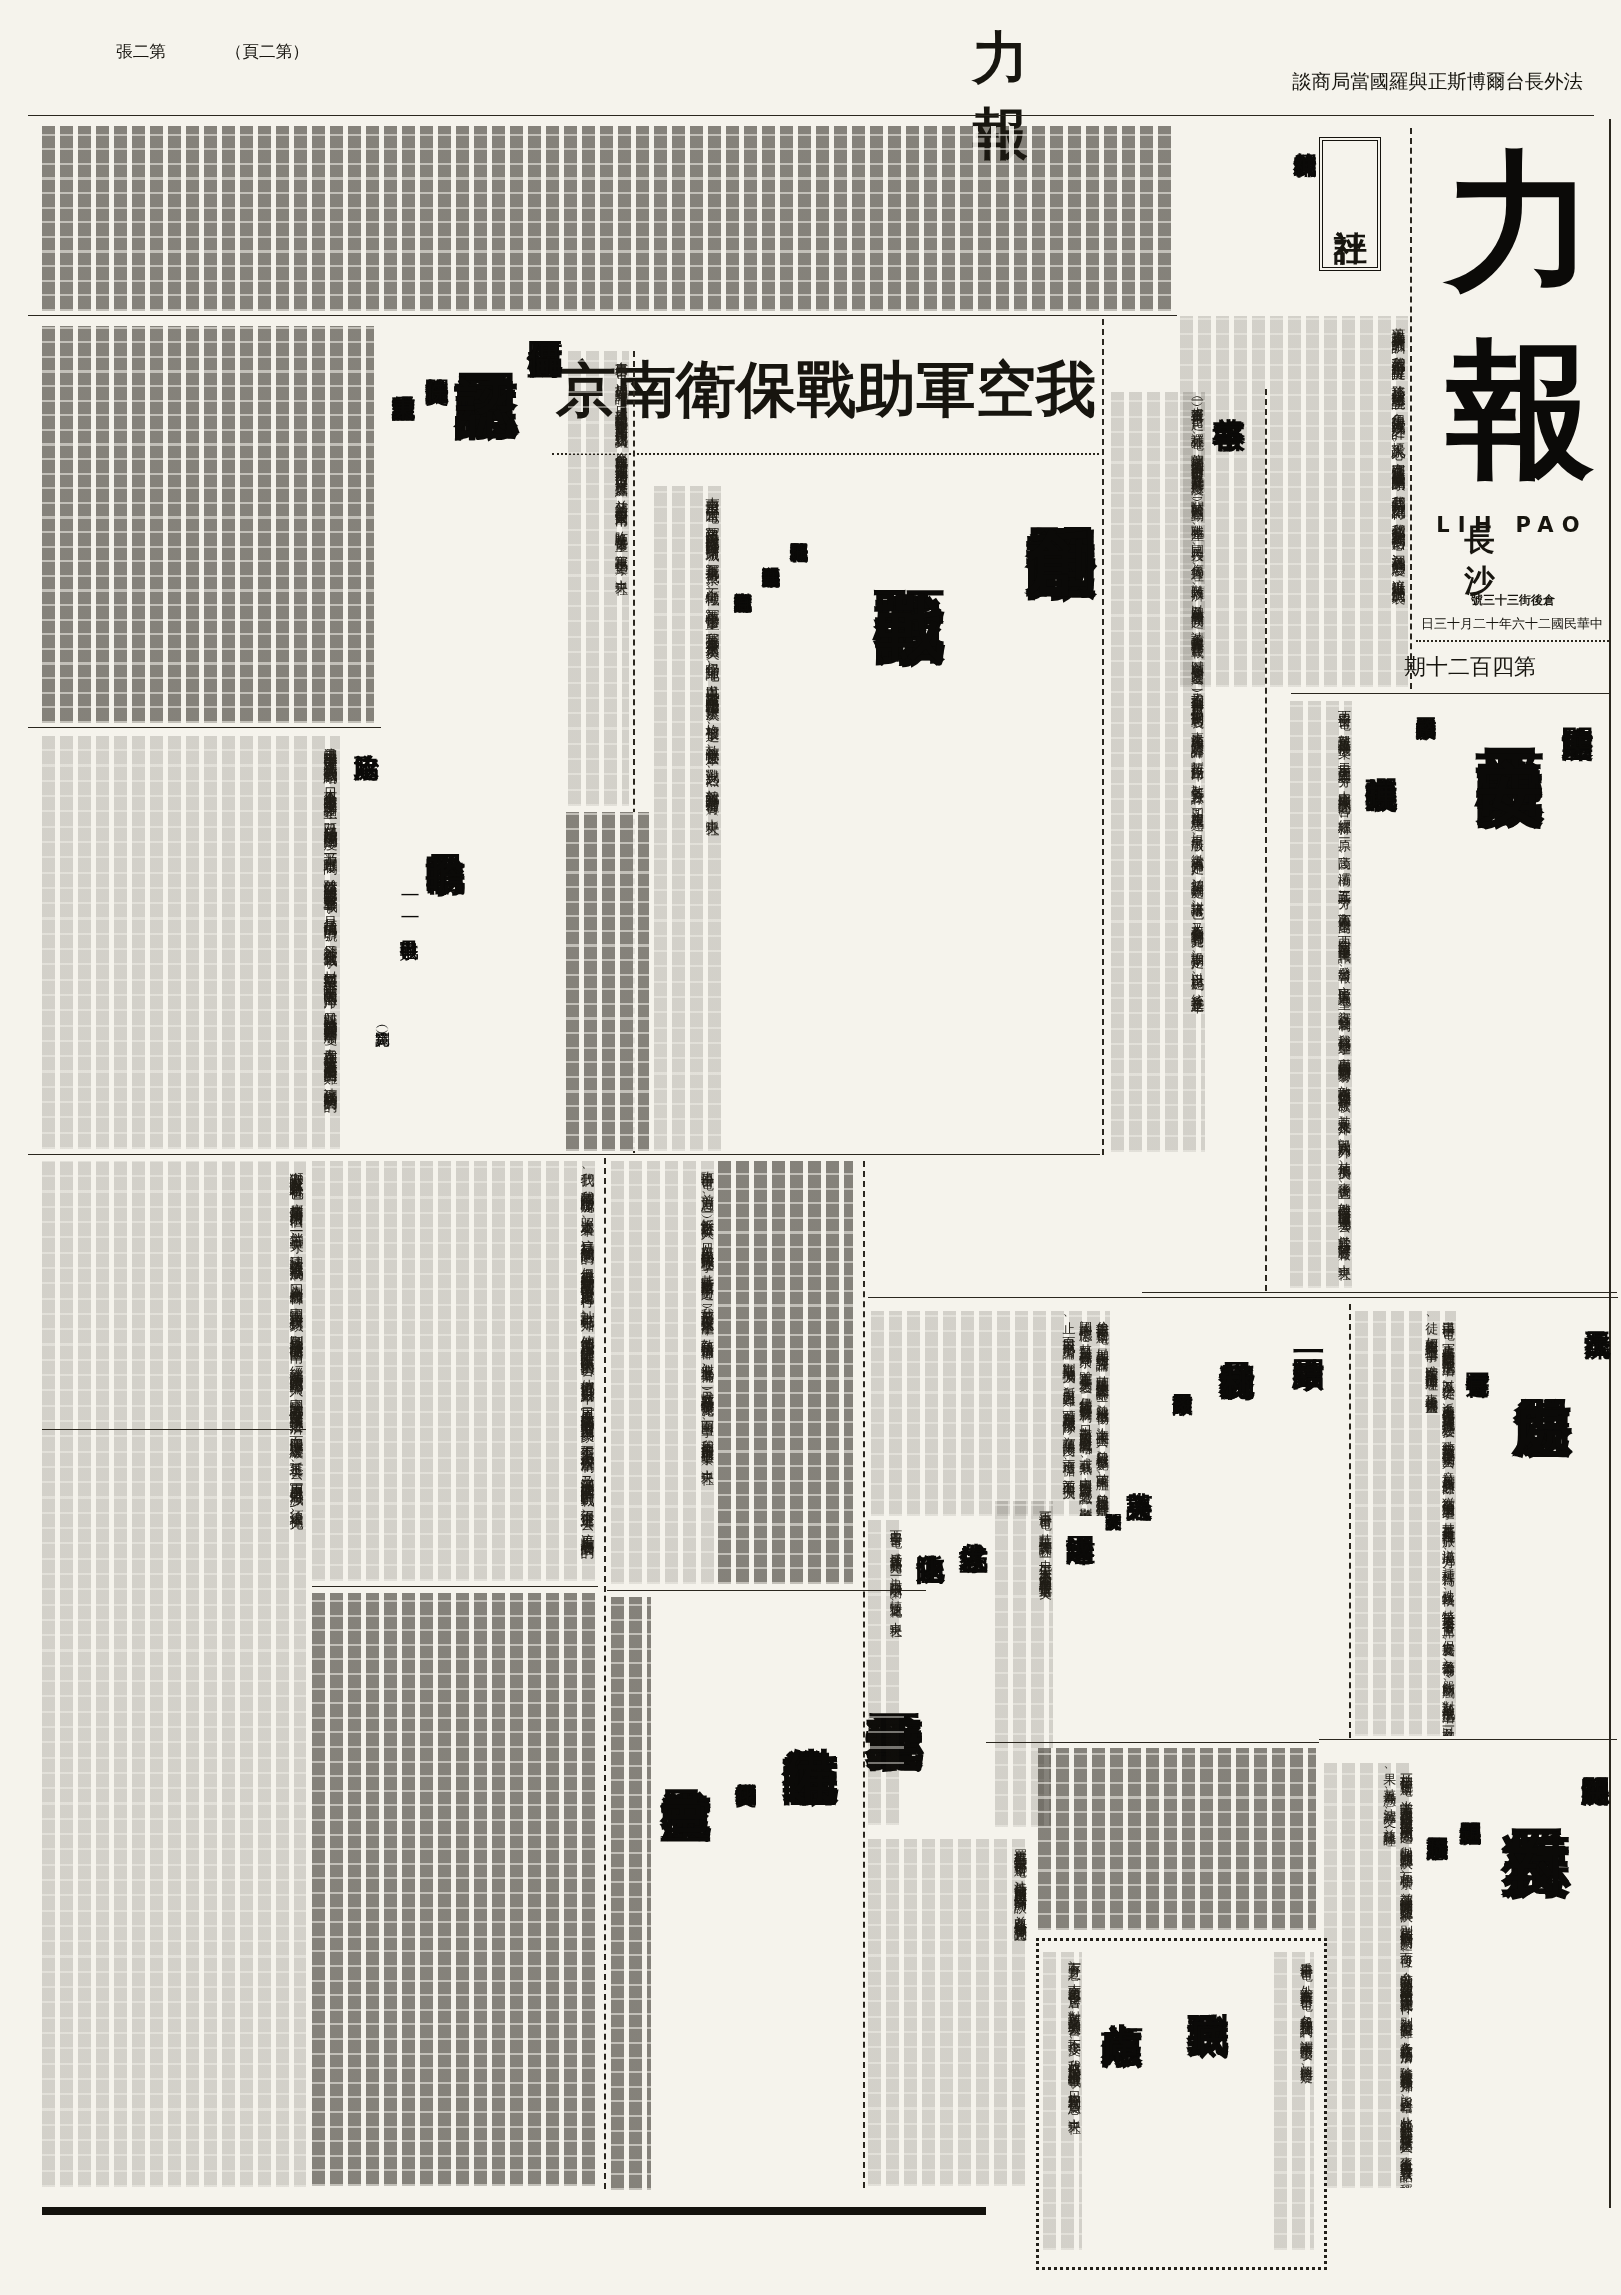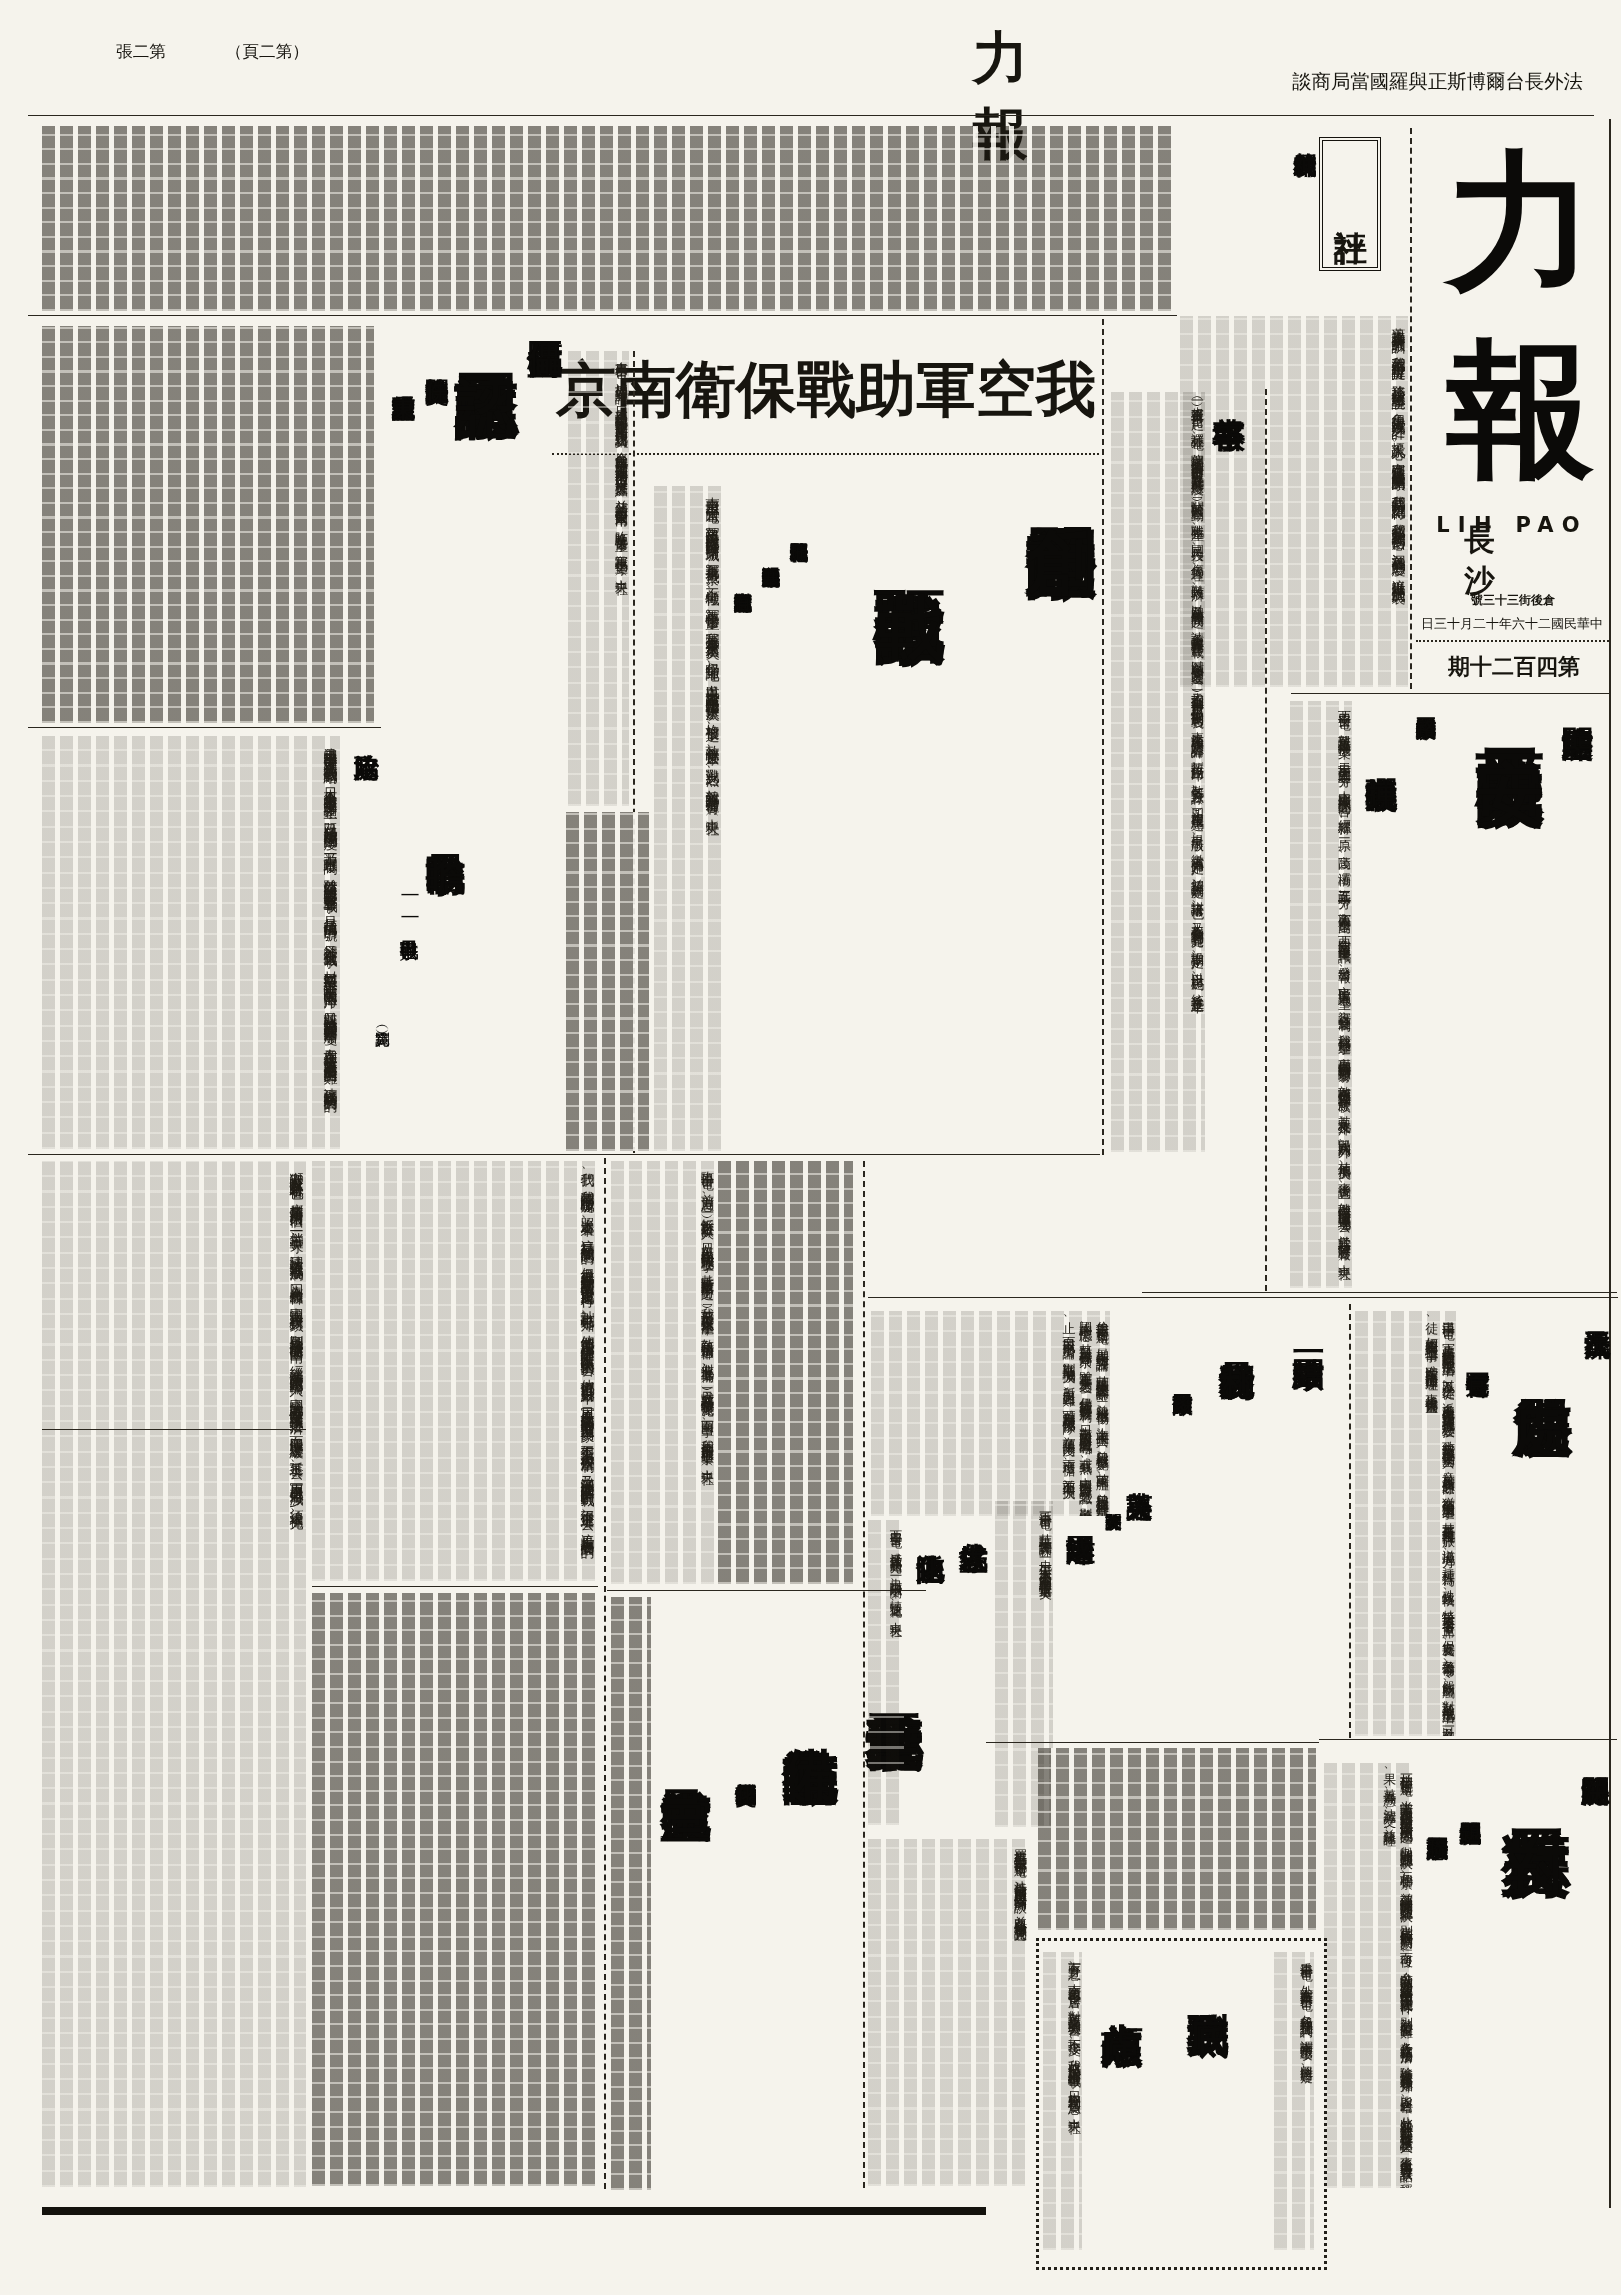--- a/index.html
+++ b/index.html
@@ -44,21 +44,21 @@
 
   <div class="vline" style="left:1609px;top:119px;height:2089px;"></div>
   <div class="vzig" style="left:1410px;top:128px;height:561px;"></div>
   <div class="cal ctr" style="left:1437px;top:132px;width:167px;height:184px;font-size:149px;">力</div>
   <div class="cal ctr" style="left:1437px;top:316px;width:167px;height:191px;font-size:149px;">報</div>
   <div class="abs ctr" style="left:1420px;top:510px;width:184px;height:29px;font-size:21px;font-weight:bold;letter-spacing:8.3px;">LIH PAO</div>
   <div class="abs ctr rtl" style="left:1426px;top:541px;width:174px;height:39px;font-size:30.5px;font-weight:bold;letter-spacing:67px;">長沙</div>
   <div class="abs ctr rtl" style="left:1415px;top:589px;width:196px;height:22px;font-size:12px;font-weight:bold;">倉後街三十三號</div>
   <div class="abs ctr rtl" style="left:1412px;top:615px;width:200px;height:18px;font-size:13px;">中華民國二十六年十二月十三日</div>
   <div class="hr wavy" style="left:1416px;top:640px;width:193px;"></div>
-  <div class="abs ctr rtl" style="left:1429px;top:650px;width:170px;height:33px;font-size:22px;font-weight:bold;">第四百二十期</div>
+  <div class="abs ctr rtl" style="left:1385px;top:650px;width:170px;height:33px;font-size:22px;font-weight:normal;">第四百二十期</div>
   <div class="hr" style="left:1291px;top:693px;width:319px;"></div>
 
   <div class="h" style="left:1286px;top:135px;width:30.5px;height:340px;font-size:23px;">武裝我們的精神</div>
   <div class="label-box" style="left:1319px;top:137px;width:54px;height:126px;font-size:33px;">社評</div>
   <div class="body" style="left:1180px;top:316px;width:228px;height:371px;">藉過去許多事實的教訓、我們不得不重行提醒、務請少注意道聽塗說、免得中敵人或漢奸之計、擾亂人心。在這國家民族最嚴重的關頭、我們要時時刻刻記得：我們必須堅定我們的信念、沉着我們的態度、這叫做精神上的武裝。</div>
 
   <div class="fill" style="left:42px;top:126px;width:1131px;height:185px;"></div>
   <div class="hr" style="left:28px;top:315px;width:1149px;"></div>
 
   <div class="h" style="left:1557px;top:702px;width:37px;height:305px;font-size:32px;">汴洛間迭遭空襲</div>

